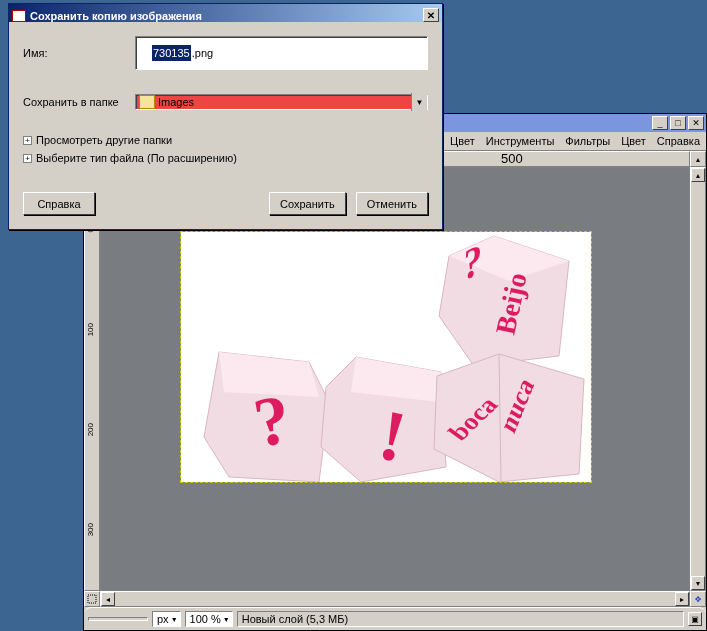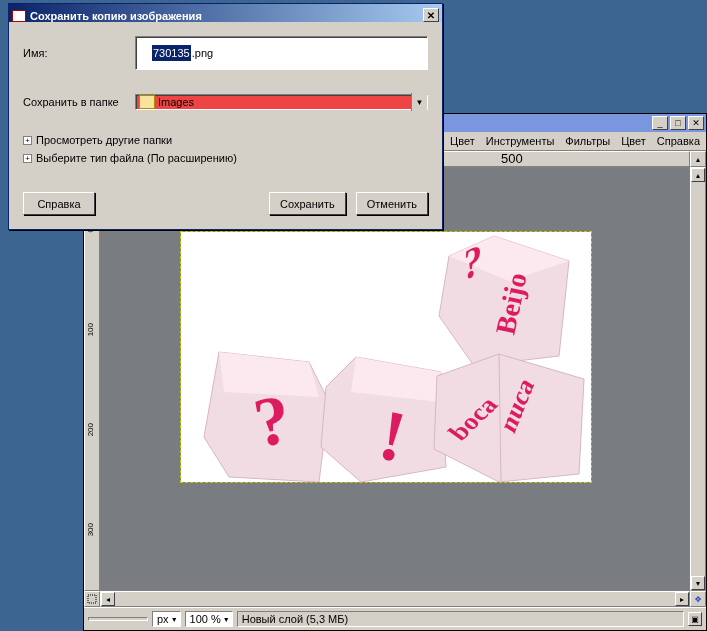--- a/index.html
+++ b/index.html
@@ -113,20 +113,21 @@
     border:1px solid #fff; border-right-color:#404040; border-bottom-color:#404040;
     font-size:8px; display:flex;align-items:center;justify-content:center;
   }
   .statusbar {
     display:flex;
     align-items:center;
     gap:4px;
     padding:3px 4px;
     border-top:1px solid #fff;
     background:#d4d0c8;
+    border-radius:7px;
   }
   .status-field {
     border:1px solid #808080;
     border-right-color:#fff; border-bottom-color:#fff;
     background:#d4d0c8;
     padding:1px 4px;
     display:flex; align-items:center; gap:2px;
   }
   .combo { background:#fff; border:1px solid #808080; border-right-color:#fff; border-bottom-color:#fff; padding:1px 2px 1px 4px; display:flex; align-items:center;}
   .combo .arrow { margin-left:2px; font-size:7px;}

